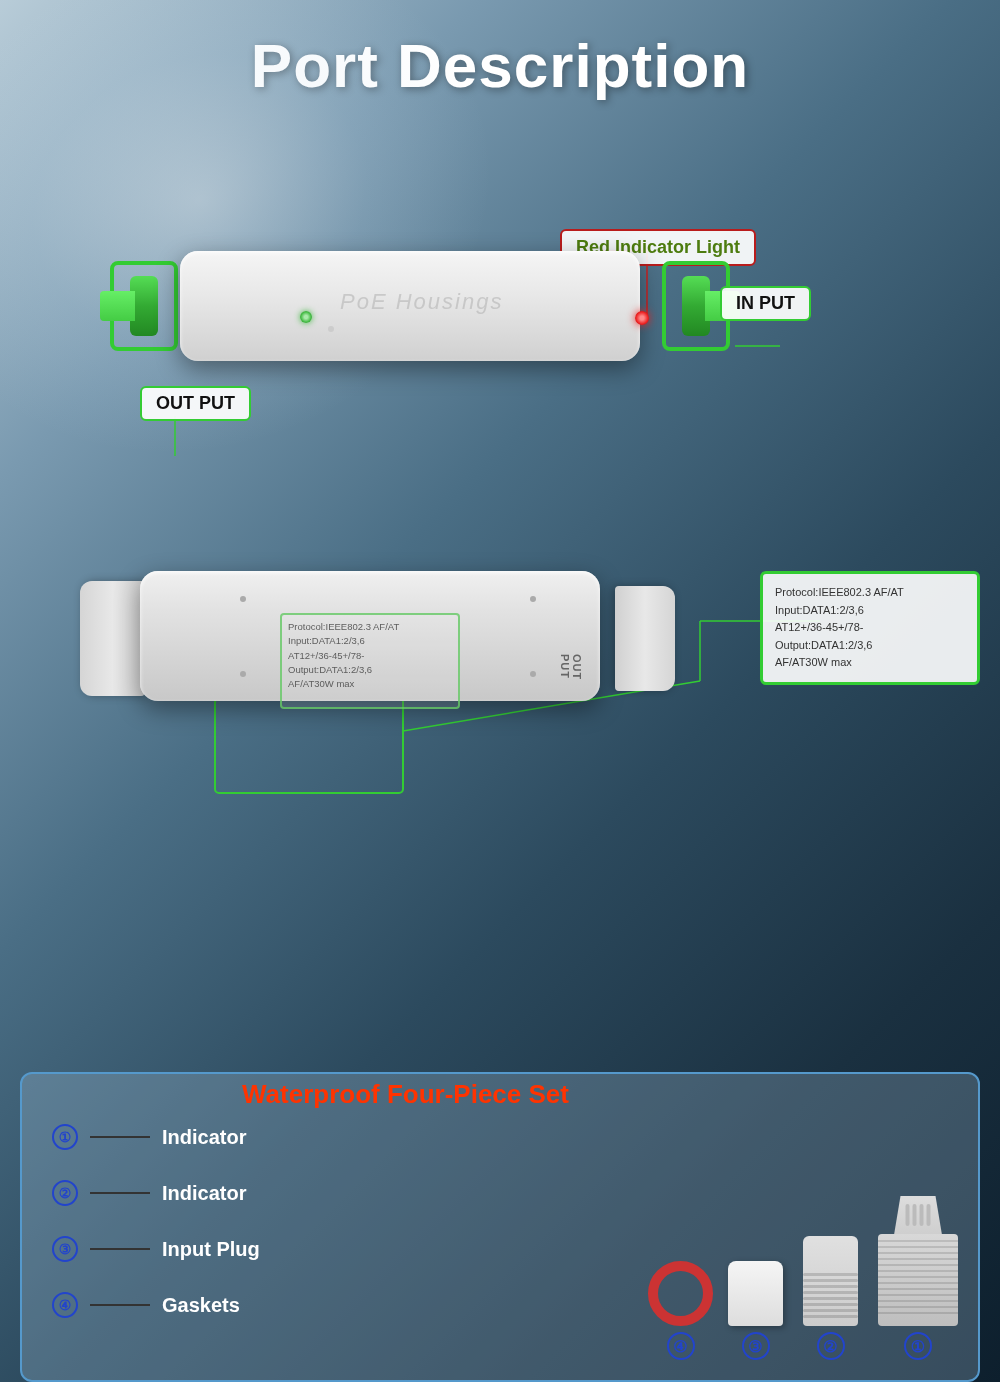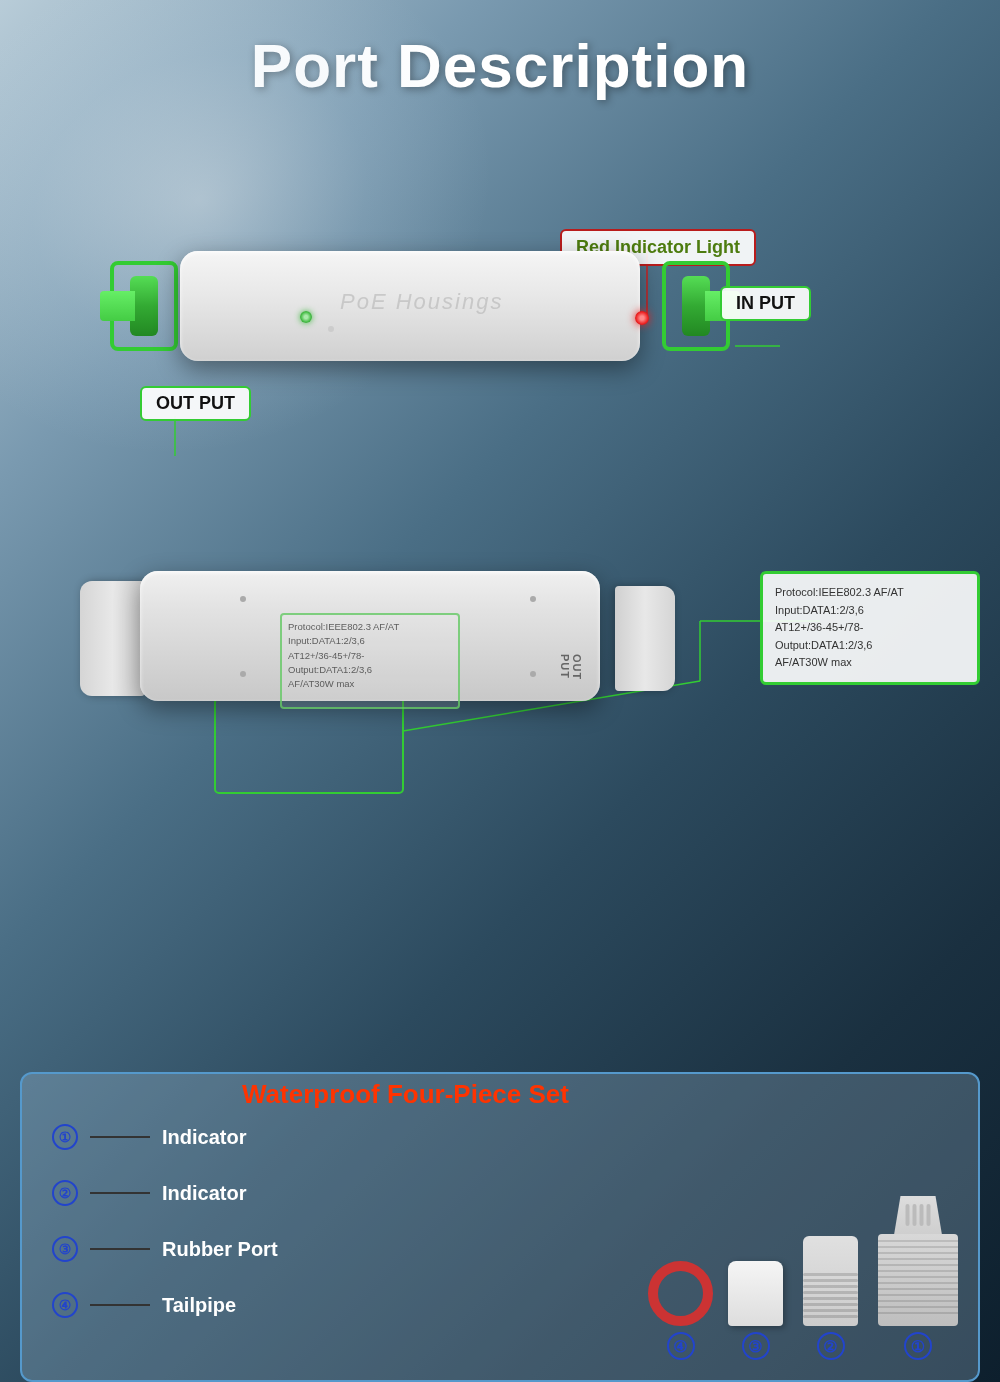--- a/index.html
+++ b/index.html
@@ -595,27 +595,27 @@
 
     <div class="waterproof-item">
       <span class="circled">②</span>
       <div class="item-line"></div>
       <span class="item-label">Indicator</span>
     </div>
 
     <div class="waterproof-item">
       <span class="circled">③</span>
       <div class="item-line"></div>
-      <span class="item-label">Rubber Port</span>
+      <span class="item-label">Input Plug</span>
     </div>
 
     <div class="waterproof-item">
       <span class="circled">④</span>
       <div class="item-line"></div>
-      <span class="item-label">Tailpipe</span>
+      <span class="item-label">Gaskets</span>
     </div>
 
   </div>
 
   <div class="components-area">
 
     <div style="display:flex;flex-direction:column;align-items:center;gap:6px;">
       <div class="comp-ring"></div>
       <span class="circled" style="font-size:16px;width:28px;height:28px;">④</span>
     </div>

